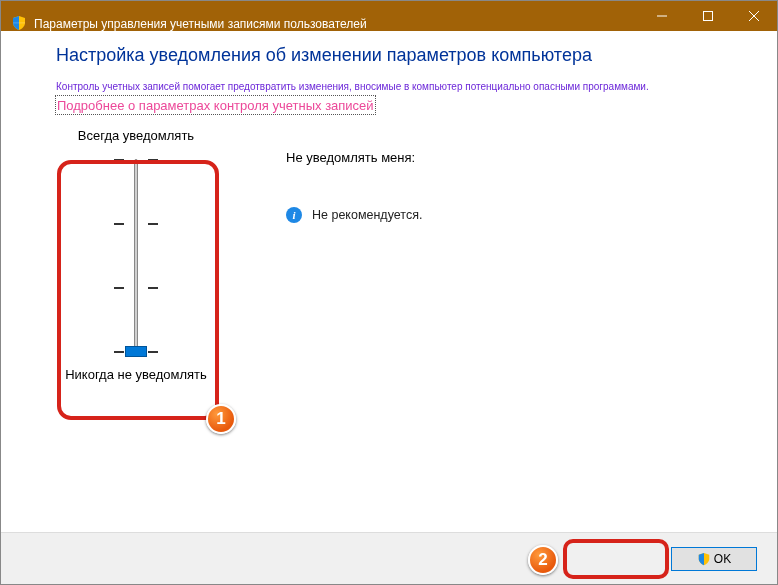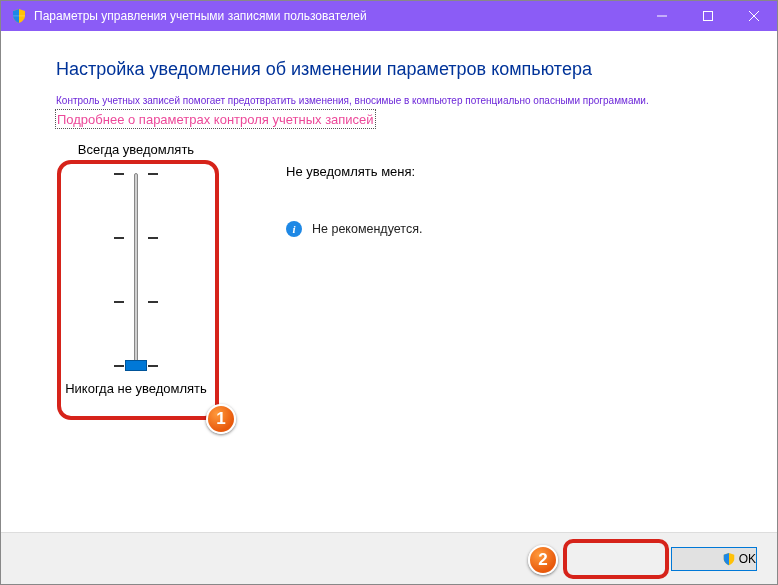--- a/index.html
+++ b/index.html
@@ -8,44 +8,43 @@
     padding: 0;
     font-family: "Segoe UI", Tahoma, sans-serif;
     background: #fff;
     width: 778px;
     height: 585px;
     overflow: hidden;
     position: relative;
     border: 1px solid #888;
   }
   .titlebar {
-    background: #8b5cf6;
+    background: #a16207;
     color: #fff;
     height: 30px;
     display: flex;
-    align-items: center;
+    align-items: flex-end;
     font-size: 12px;
   }
   .titlebar-icon {
     width: 16px; height: 16px;
     margin: 0 7px 0 10px;
     display: inline-block;
   }
   .titlebar-title { flex: 1; }
   .win-controls { display: flex; height: 100%; }
   .win-btn {
     width: 46px;
     display: flex;
     align-items: center;
     justify-content: center;
     color: #fff;
   }
   .content {
     padding: 4px 50px 0 55px;
-    margin-top: 14px;
   }
   .heading {
     color: #003399;
     font-size: 18px;
     font-weight: 400;
     margin: 10px 0 14px 0;
   }
   .desc {
     font-size: 10px;
     color: #6d28d9;
@@ -161,22 +160,22 @@
     gap: 8px;
   }
   .btn {
     min-width: 86px;
     height: 24px;
     background: #e9e9e9;
     border: 1px solid #adadad;
     font-size: 12px;
     display: inline-flex;
     align-items: center;
-    justify-content: flex-end;
-    padding: 0 0;
+    justify-content: center;
+    padding: 0 10px;
   }
   .btn.primary {
     border: 1px solid #0078d7;
     background: #e1e1e1;
   }
   .shield-sm {
     width: 14px; height: 14px;
     margin-right: 3px;
     display: inline-block;
   }

